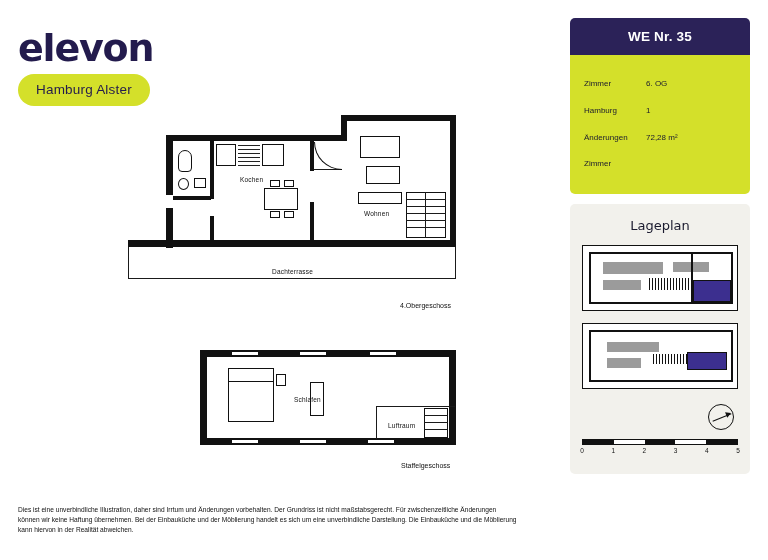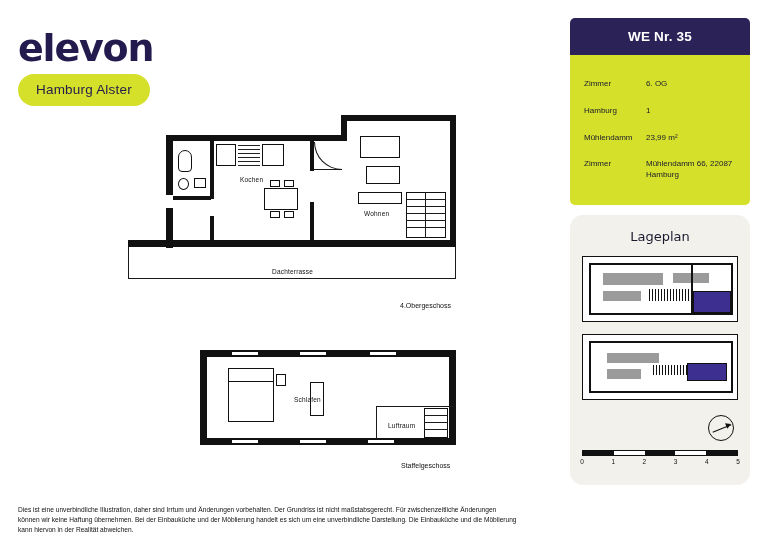--- a/index.html
+++ b/index.html
@@ -116,21 +116,21 @@
   }
   .kv:last-child { margin-bottom: 0; }
   .kv .k { width: 62px; flex: none; }
   .kv .v { flex: 1; }
 
   .lage {
     position: relative;
     margin-top: 10px;
     width: 180px;
     background: #f2f1ec;
-    border-radius: 13px;
+    border-radius: 5px;
     padding: 14px 12px 20px 12px;
     height: 270px;
   }
   .lage-title {
     font-size: 13px;
     font-weight: 400;
     color: #1a1a2e;
     text-align: center;
     margin-bottom: 12px;
     font-family: "DejaVu Sans", sans-serif;
@@ -302,26 +302,25 @@
       <div class="card-body">
         <div class="kv">
           <div class="k">Zimmer</div>
           <div class="v">6. OG</div>
         </div>
         <div class="kv">
           <div class="k">Hamburg</div>
           <div class="v">1</div>
         </div>
         <div class="kv">
-          <div class="k">Mühlendamm</div>
-          <div class="v">23,99 m²</div>
+          <div class="k">Änderungen</div>
+          <div class="v">72,28 m²</div>
         </div>
         <div class="kv">
           <div class="k">Zimmer</div>
-          <div class="v">Mühlendamm 66, 22087 Hamburg</div>
         </div>
       </div>
     </div>
 
     <div class="lage">
       <div class="lage-title">Lageplan</div>
 
       <div class="mini-map">
         <div class="mm-wall" style="left:6px; top:6px; width:144px; height:2px;"></div>
         <div class="mm-wall" style="left:6px; top:56px; width:144px; height:2px;"></div>

